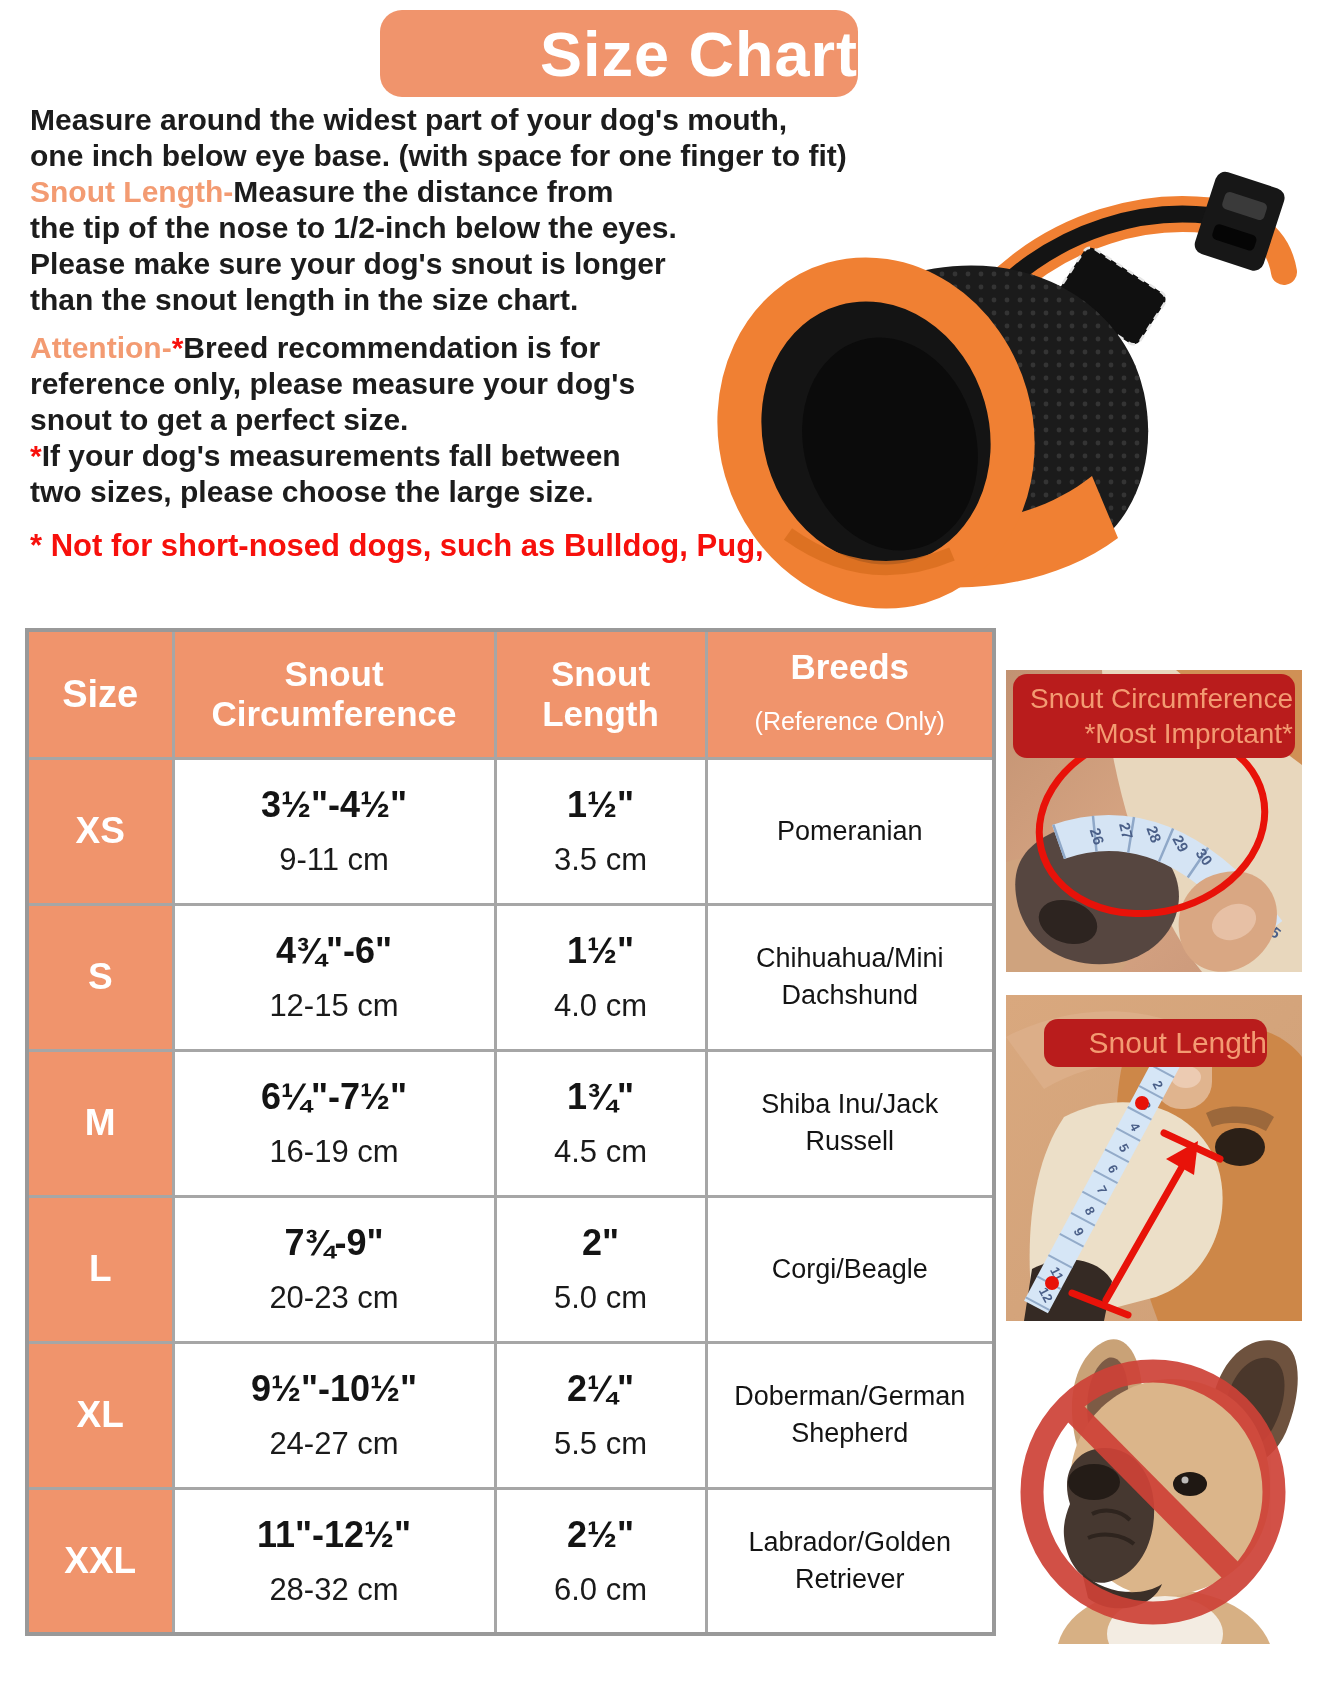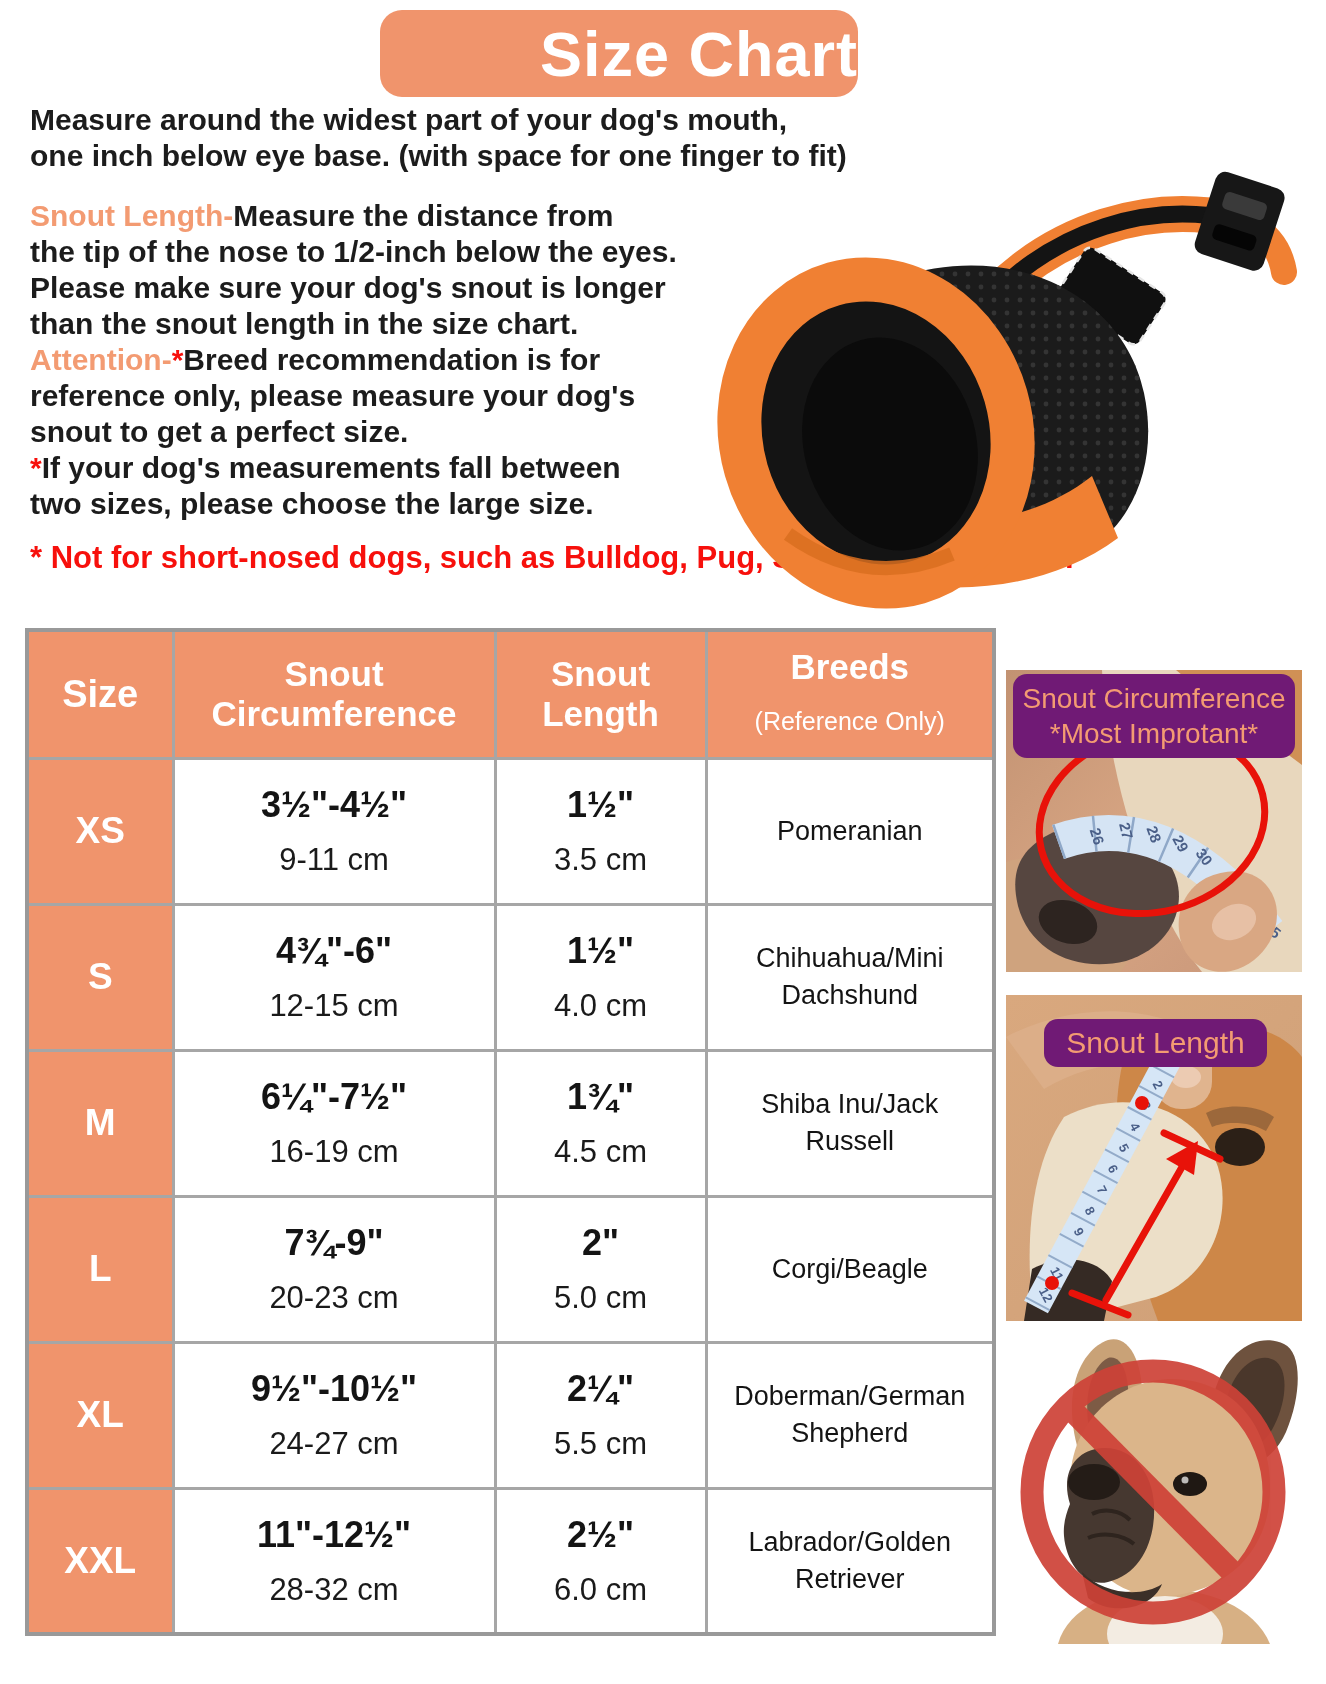--- a/index.html
+++ b/index.html
@@ -14,22 +14,22 @@
   
   .title-box{position:absolute;left:380px;top:10px;width:478px;height:87px;
     background:var(--orange);border-radius:22px;display:flex;align-items:center;justify-content:flex-end}
   .title-box span{color:#fff;font-size:63px;font-weight:bold;letter-spacing:1px}
 
   
   .intro{position:absolute;left:30px;top:102px;font-weight:bold;font-size:30px;line-height:36px}
   .intro .ln{display:block;white-space:nowrap}
   .o{color:var(--orange-text)}
   .r{color:var(--red)}
-  .mt1{margin-top:24px}
-  .mt2{}
+  .mt1{}
+  .mt2{margin-top:12px}
   .warning{margin-top:16px;font-size:31px;line-height:40px;color:var(--red);white-space:nowrap}
 
   
   table.size-table{position:absolute;left:25px;top:628px;width:967px;
     border-collapse:collapse;table-layout:fixed;border:4px solid #999}
   .size-table th,.size-table td{border:3px solid var(--border);text-align:center;vertical-align:middle;padding:0}
   .size-table thead tr{height:128px}
   .size-table tbody tr{height:146px}
   .hcell{background:var(--orange);color:#fff;font-weight:bold;font-size:35px;line-height:40px}
   .hcell .big{font-size:38px}
@@ -39,22 +39,22 @@
   .cm-val{display:block;font-size:31px;font-weight:normal;color:#1a1a1a;margin-top:16px}
   .breed{display:block;font-size:27px;font-weight:normal;color:#141414;line-height:37px;max-width:262px;margin:0 auto}
 
   
   .fig{position:absolute}
   .fig svg{display:block;width:100%;height:100%}
   #fig-muzzle{left:676px;top:138px;width:650px;height:486px}
   #fig1{left:1006px;top:670px;width:296px;height:302px}
   #fig2{left:1006px;top:995px;width:296px;height:326px}
   #fig3{left:1000px;top:1332px;width:312px;height:312px}
-  .photo-label{position:absolute;background:#701a75;border-radius:14px;color:var(--orange-text);
-    text-align:center;font-weight:normal}
+  .photo-label{position:absolute;background:#b91c1c;border-radius:14px;color:var(--orange-text);
+    text-align:right;font-weight:normal}
   #fig1 .photo-label{left:7px;right:7px;top:4px;padding:7px 2px;font-size:28px;line-height:35px}
   #fig2 .photo-label{left:38px;width:223px;top:24px;padding:7px 0;font-size:30px;line-height:34px}
 </style>
 </head>
 <body>
 
 <div class="title-box">
   <span>Size Chart</span>
 </div>
 

